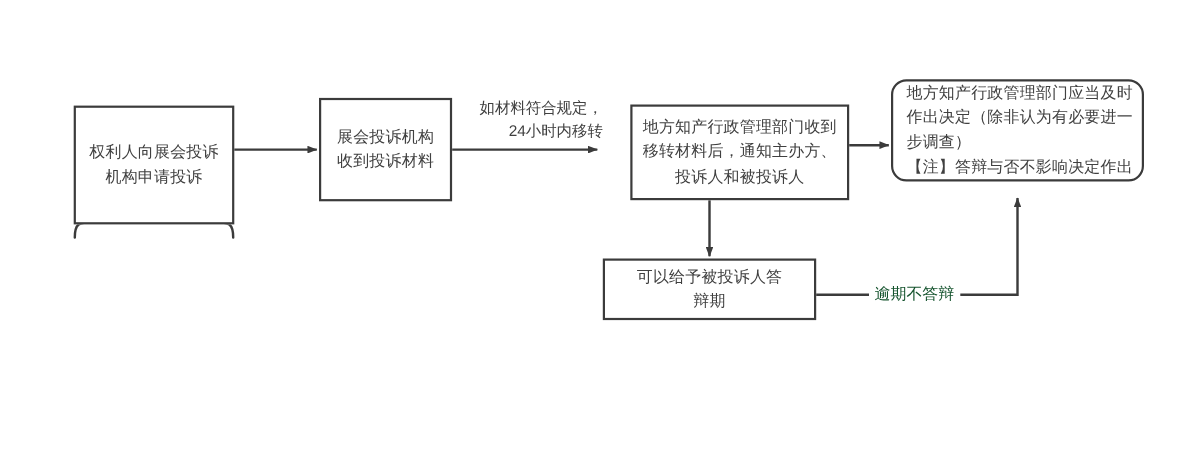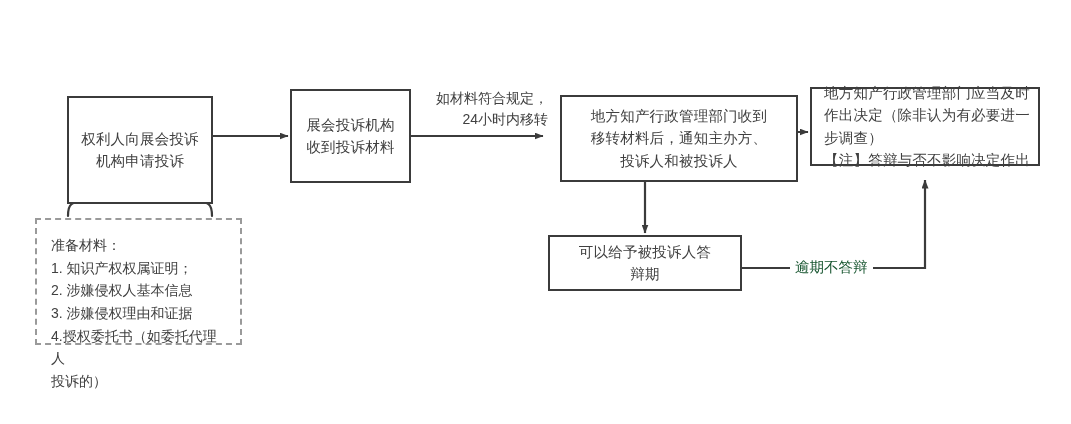--- a/index.html
+++ b/index.html
@@ -108,43 +108,37 @@
   <div class="node" style="left:67px; top:96px; width:146px; height:108px;">
     <span class="node-text">权利人向展会投诉
 机构申请投诉</span>
   </div>
 
   <div class="node" style="left:290px; top:89px; width:121px; height:94px;">
     <span class="node-text">展会投诉机构
 收到投诉材料</span>
   </div>
 
-  <div class="node" style="left:560px; top:95px; width:238px; height:87px;">
+  <div class="node" style="left:573px; top:95px; width:199px; height:87px;">
     <span class="node-text">地方知产行政管理部门收到
 移转材料后，通知主办方、
 投诉人和被投诉人</span>
   </div>
 
-  <div class="node node-left" style="left:810px; top:87px; width:230px; height:79px;">
+  <div class="node node-left" style="left:810px; top:72px; width:230px; height:93px;border-radius:14px;">
     <span class="node-text">地方知产行政管理部门应当及时
 作出决定（除非认为有必要进一
 步调查）
 【注】答辩与否不影响决定作出</span>
   </div>
 
   <div class="node" style="left:548px; top:235px; width:194px; height:56px;">
     <span class="node-text">可以给予被投诉人答
 辩期</span>
   </div>
 
-  <div class="note-box" style="left:35px; top:218px; width:207px; height:127px;">准备材料：
-1. 知识产权权属证明；
-2. 涉嫌侵权人基本信息
-3. 涉嫌侵权理由和证据
-4.授权委托书（如委托代理人
-投诉的）</div>
 
   <div class="edge-label" style="left:413px; top:88px; width:135px;">如材料符合规定，
 24小时内移转</div>
 
   <div class="edge-label-inline" style="left:790px; top:258px;">逾期不答辩</div>
 
 </div>
 
 </body></html>

